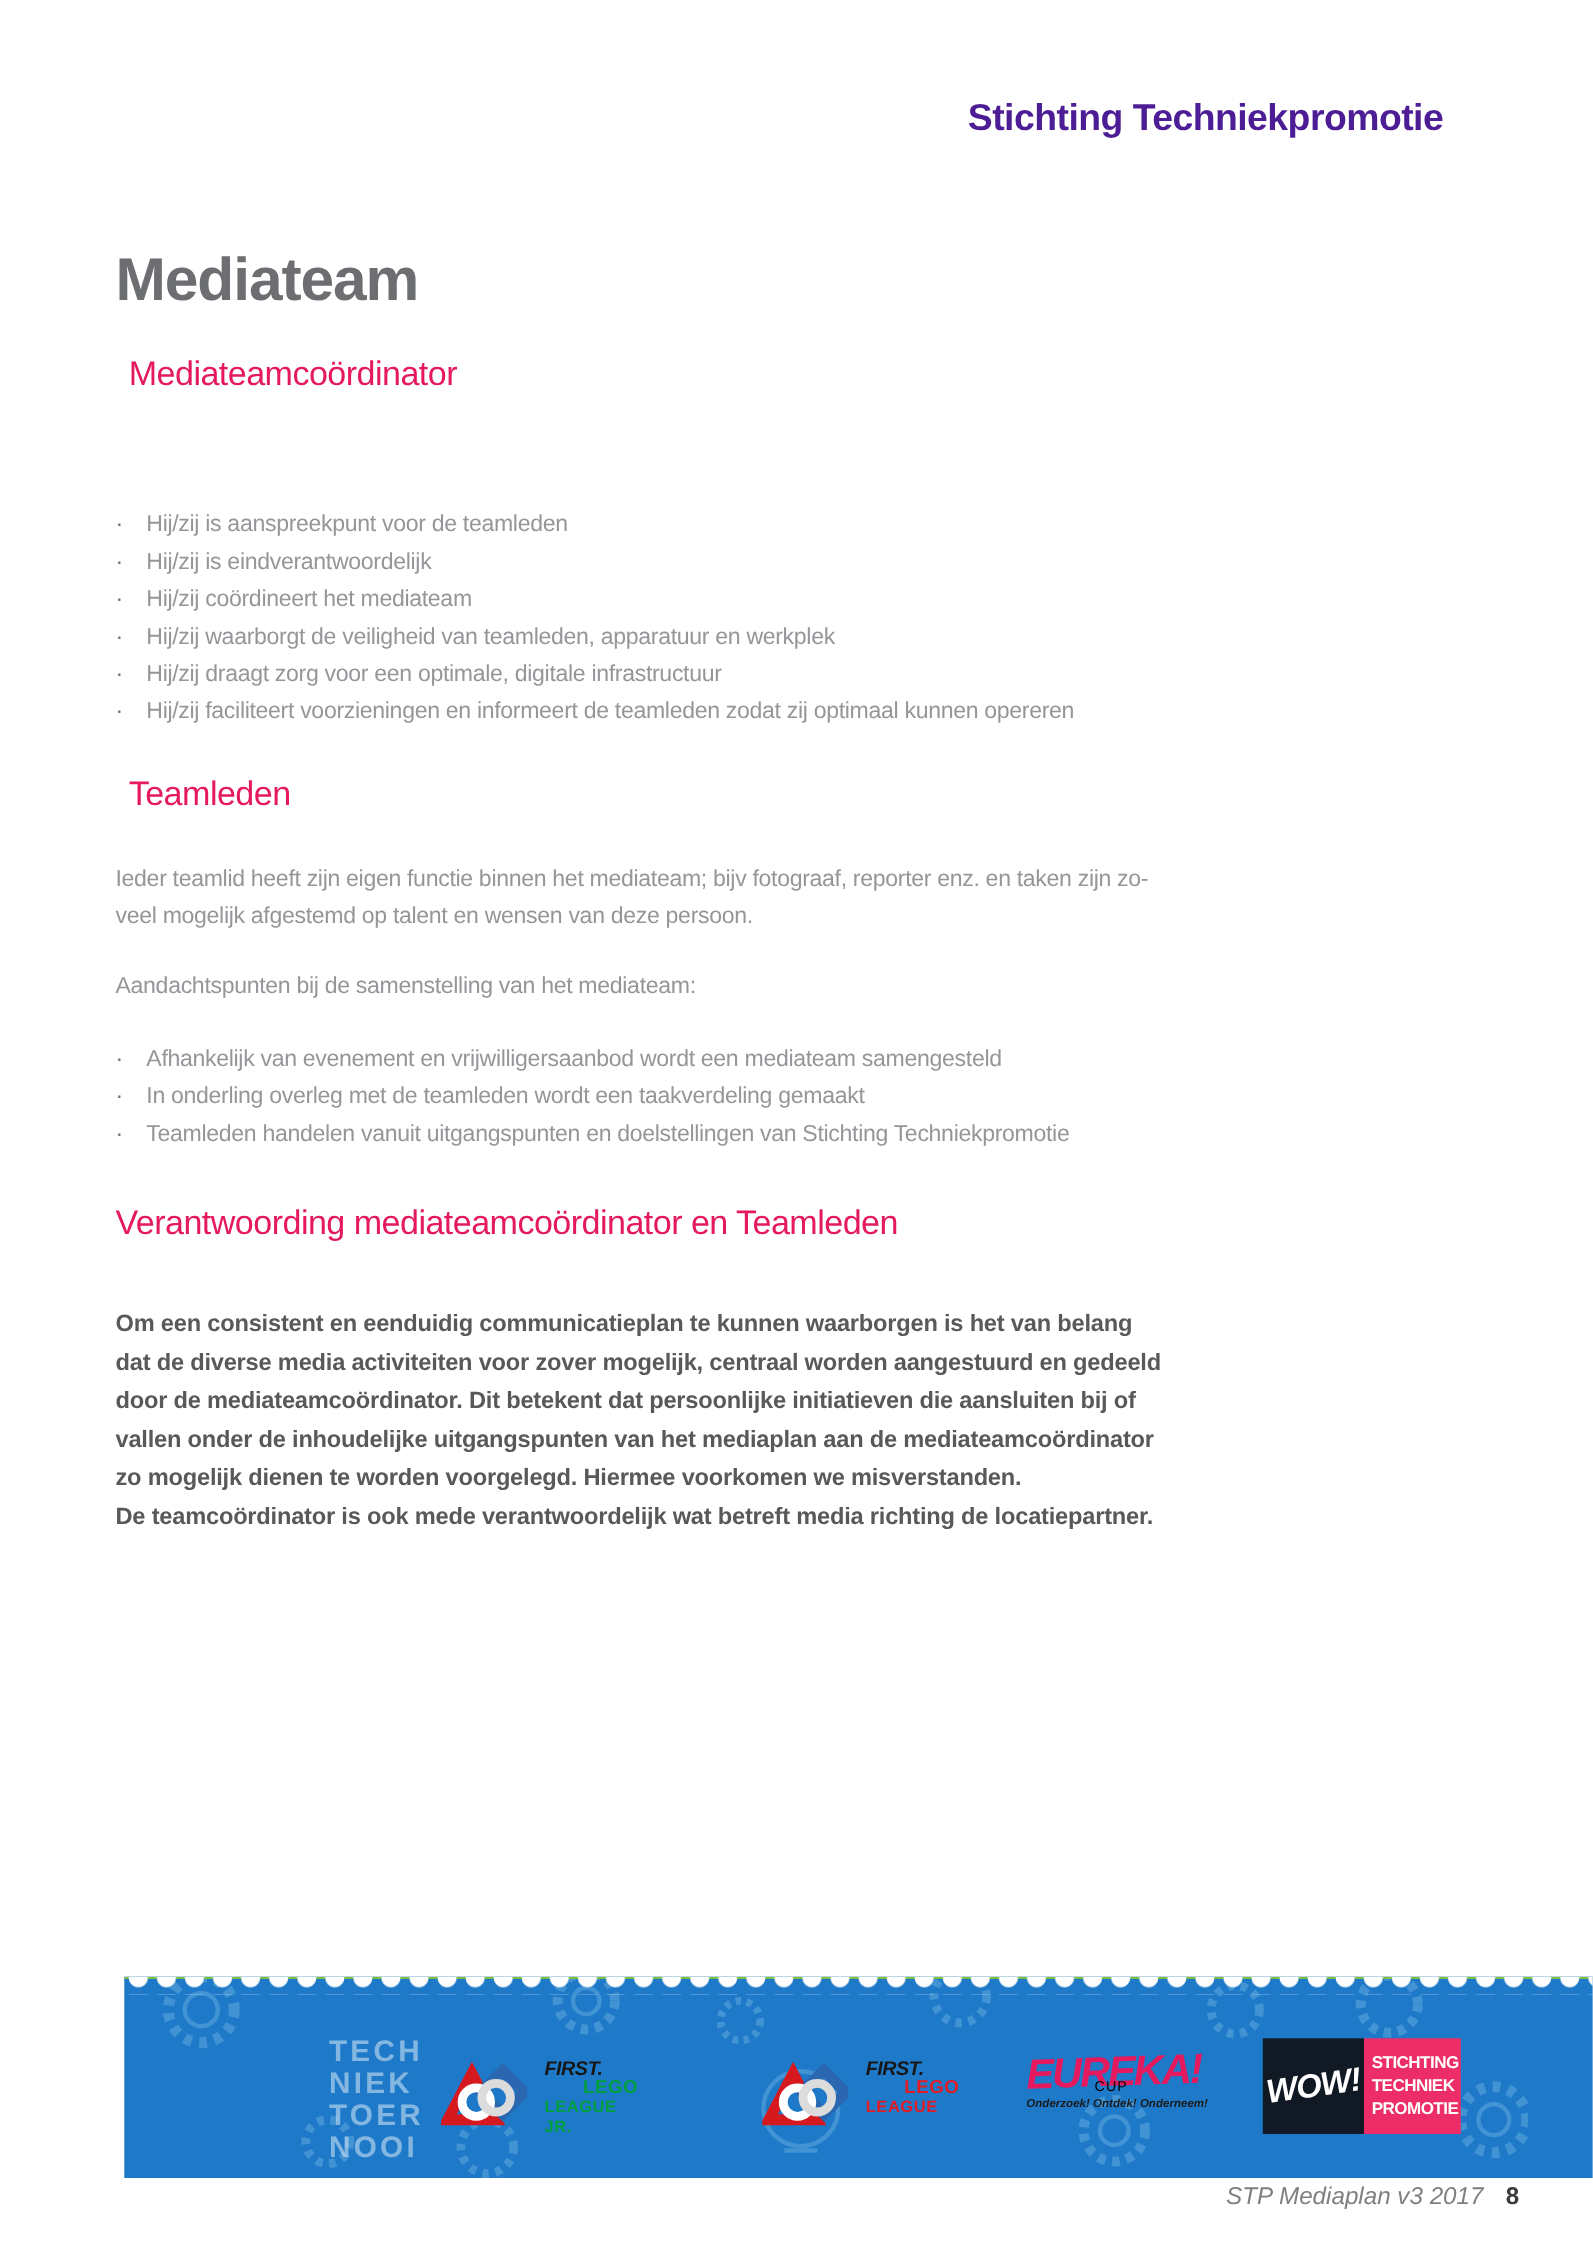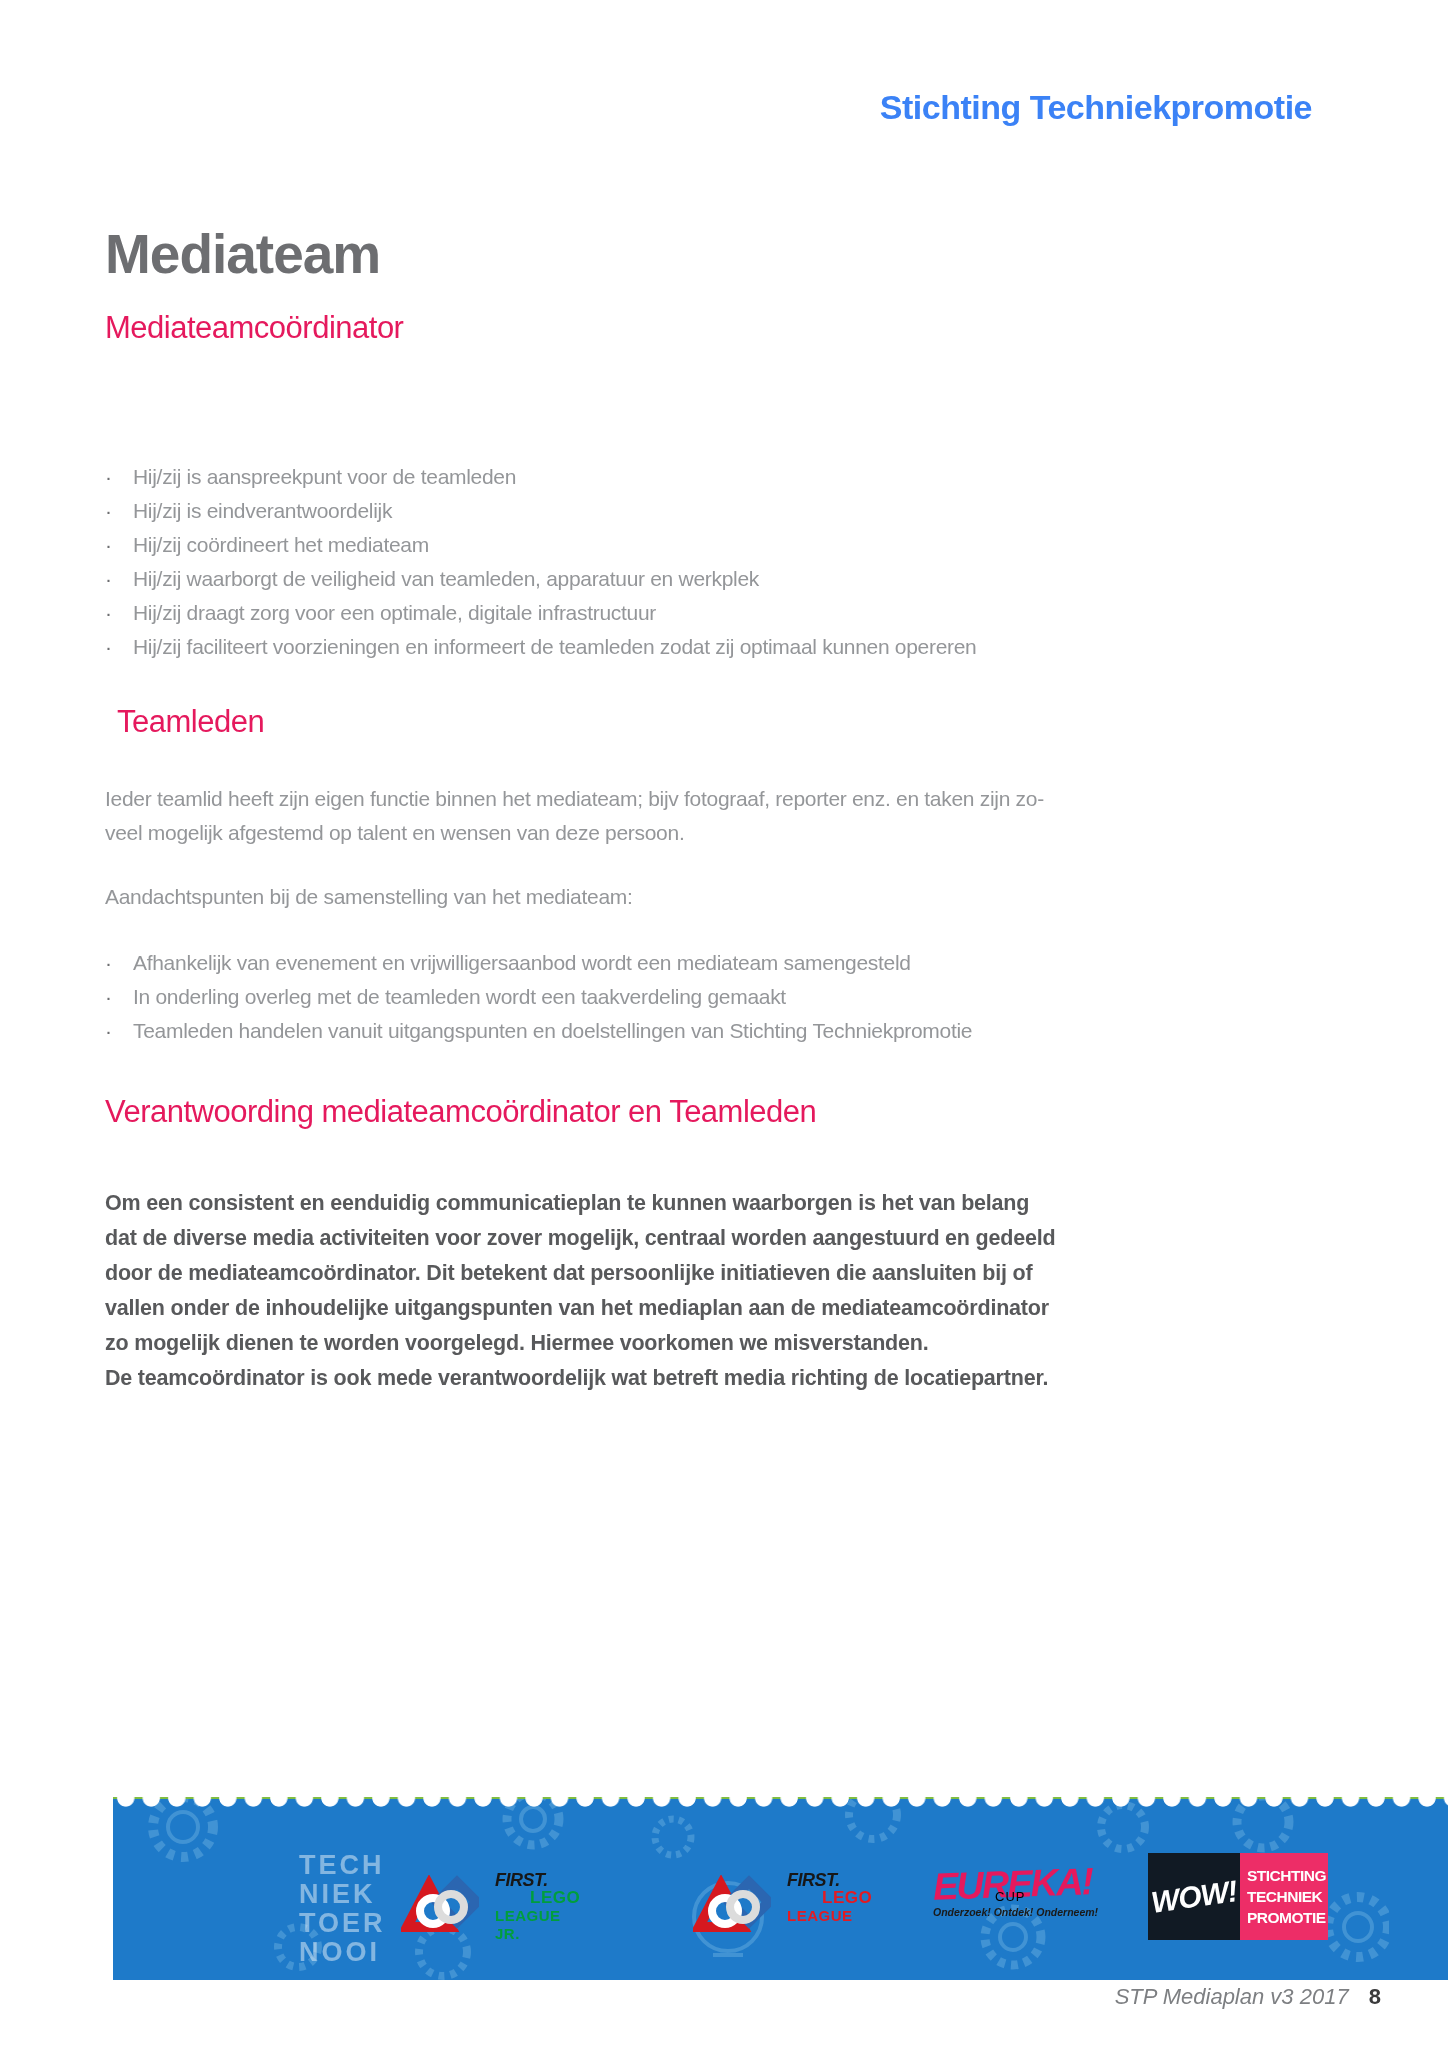--- a/index.html
+++ b/index.html
@@ -6,21 +6,21 @@
   .page {
     position:relative; width:1448px; height:2048px; background:#ffffff;
     font-family:"Liberation Sans", sans-serif; overflow:hidden;
   }
   .nowrap { white-space:nowrap; }
 
   
   .org-header {
     position:absolute; top:88px; right:136px;
     font-size:34px; font-weight:bold; letter-spacing:-0.5px;
-    color:#3b82f6;
+    color:#4c1d95;
   }
 
   
   .doc-title {
     position:absolute; top:222px; left:105px;
     font-size:55px; font-weight:bold; letter-spacing:-1px; color:#6d6e71;
   }
   .sec-heading {
     position:absolute; left:105px;
     font-size:31px; font-weight:400; letter-spacing:-0.5px; color:#e5195d;
@@ -121,21 +121,21 @@
 </style>
 </head>
 <body>
 
 <div class="page">
 
   <div class="org-header nowrap">Stichting Techniekpromotie</div>
 
   <h1 class="doc-title nowrap" style="margin:0;">Mediateam</h1>
 
-  <h2 class="sec-heading sec1-h nowrap" style="margin:0;">Mediateamcoördinator</h2>
+  <h2 class="sec-heading sec1-h nowrap" style="margin:12px;">Mediateamcoördinator</h2>
 
 
   <ul class="bullets bullets-1 body-text">
     <li>
         <span class="bullet-dot">·</span>
         <span class="nowrap">Hij/zij is aanspreekpunt voor de teamleden</span>
       </li>
     <li>
         <span class="bullet-dot">·</span>
         <span class="nowrap">Hij/zij is eindverantwoordelijk</span>

